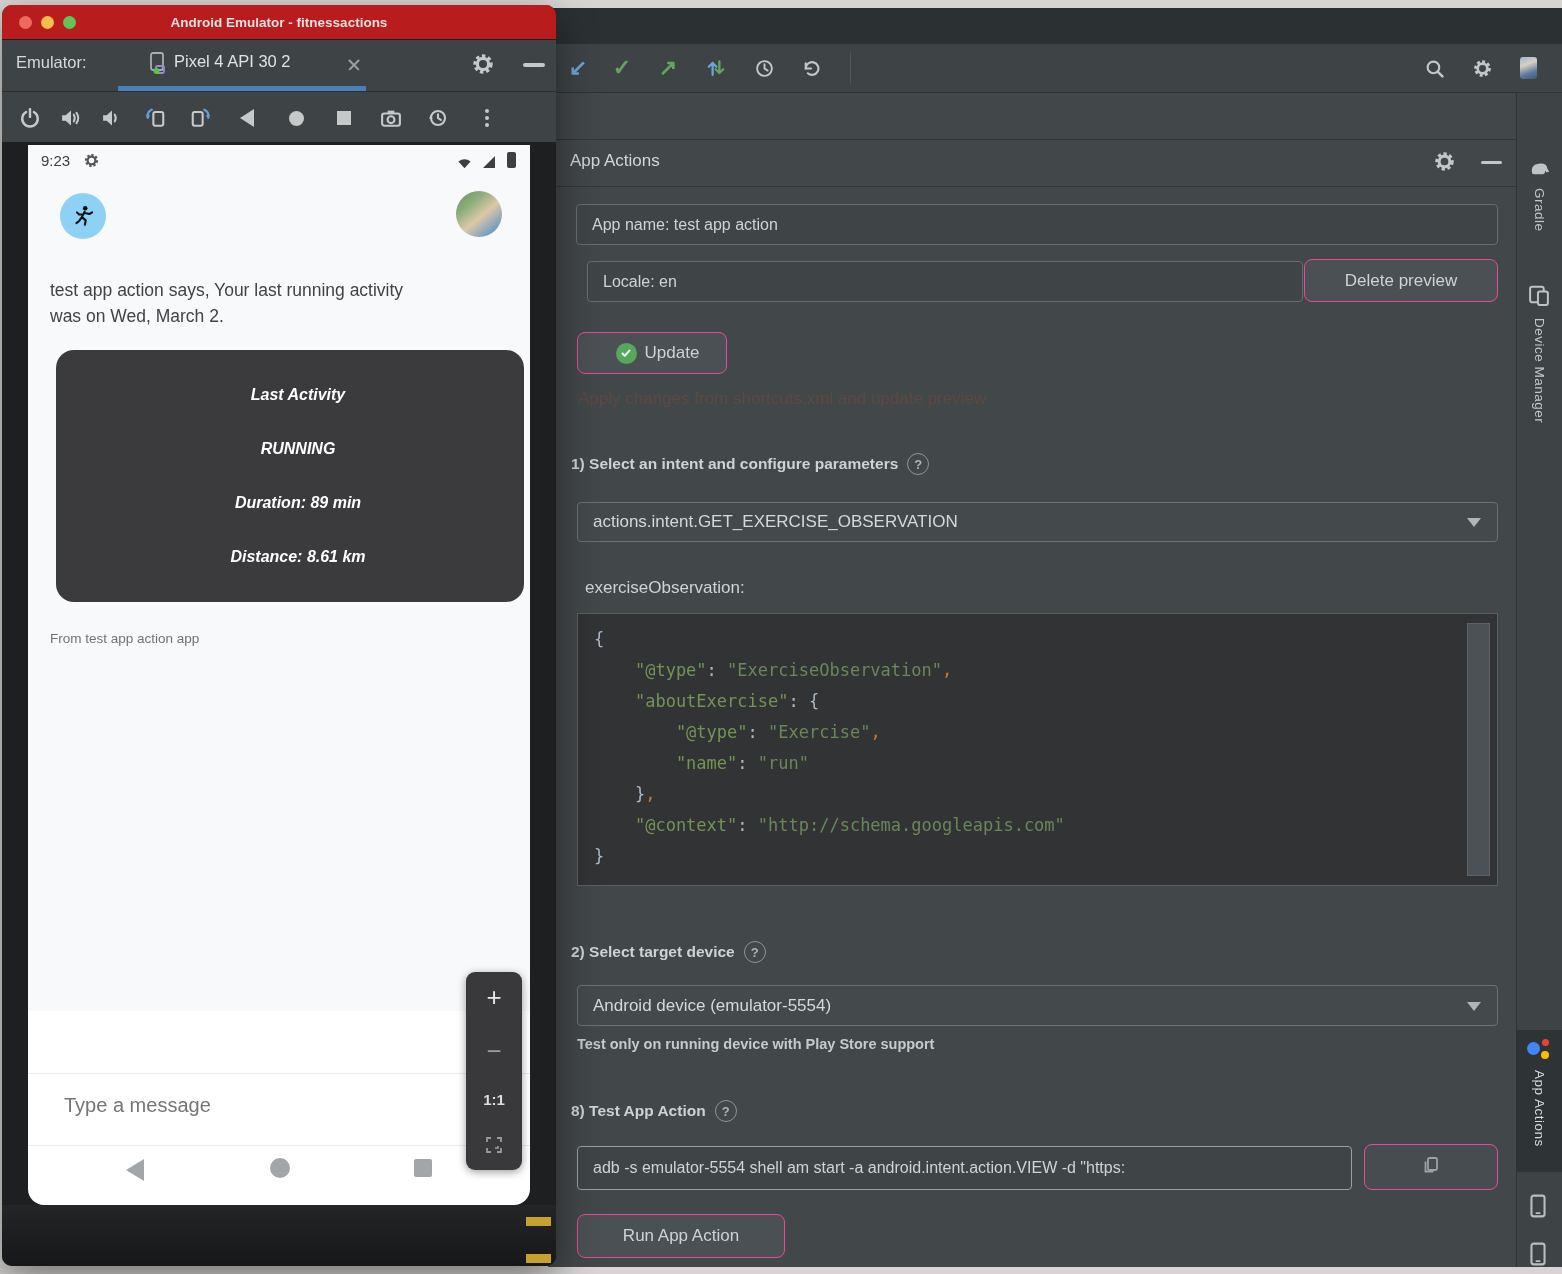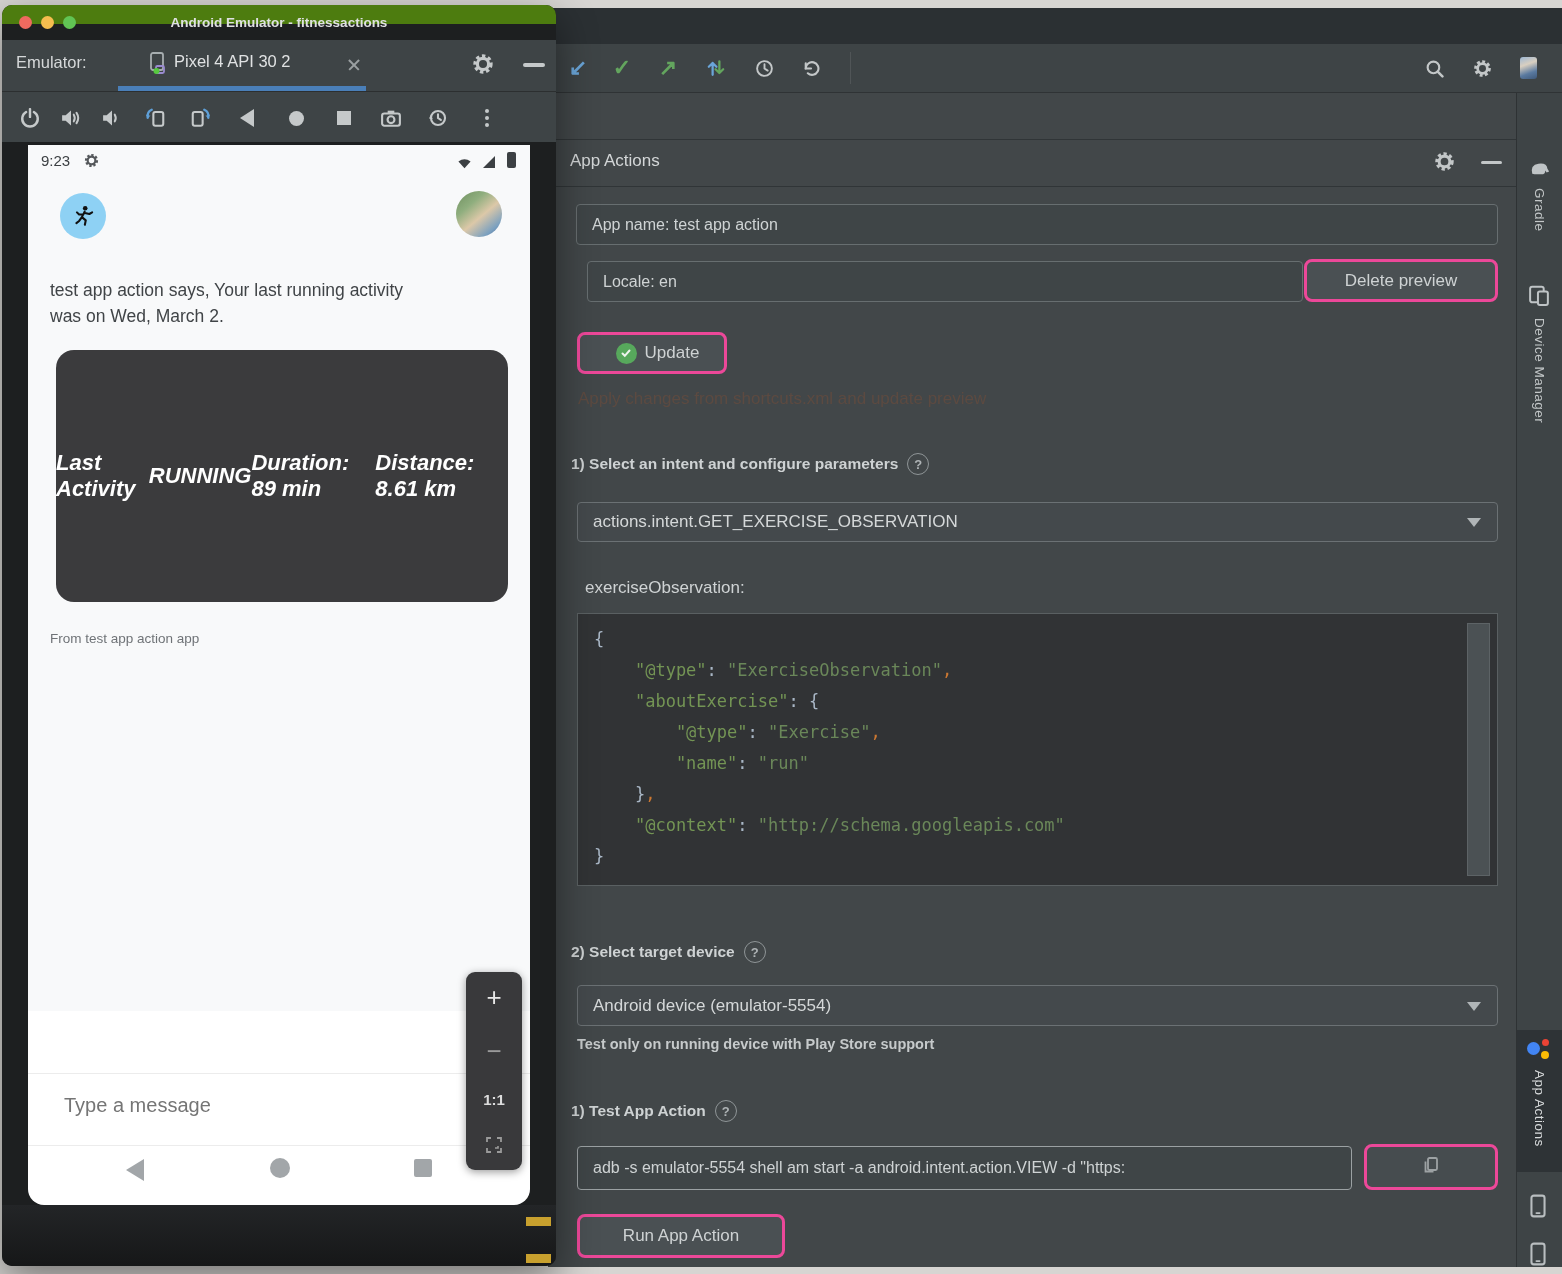--- a/index.html
+++ b/index.html
@@ -11,36 +11,36 @@
   .as-main{left:548px;top:93px;width:968px;height:1174px;background:#424749;}
   .as-strip{left:1516px;top:93px;width:46px;height:1174px;background:#3e4446;border-left:1px solid #2e3234;box-sizing:border-box;}
   .tb-ico{position:absolute;top:12px;width:24px;height:24px;display:flex;align-items:center;justify-content:center;}
   .tb-sep{position:absolute;left:302px;top:8px;width:1px;height:32px;background:#50555
 7;background:#505557;}
   .hline{position:absolute;height:1px;background:#30353
 7;background:#303537;}
   .panel-title{font-size:17px;color:#d3d6d7;}
   .fld{position:absolute;background:#3f4547;border:1px solid #676e70;border-radius:4px;box-sizing:border-box;color:#cfd3d4;font-size:17px;display:flex;align-items:center;padding:0 15px;}
   .fld input{background:transparent;border:none;outline:none;color:#cfd3d4;font-size:16px;width:100%;font-family:"Liberation Sans",sans-serif;padding:0;}
-  .btn{position:absolute;background:#4a5053;border:3px solid #ec4899;border-radius:8px;box-sizing:border-box;color:#ced2d3;font-size:17px;display:flex;align-items:center;justify-content:center;gap:8px;}
+  .btn{position:absolute;background:#4a5053;border:1px solid #ec4899;border-radius:8px;box-sizing:border-box;color:#ced2d3;font-size:17px;display:flex;align-items:center;justify-content:center;gap:8px;}
   .dd{position:absolute;background:#44494c;border:1px solid #6b7174;border-radius:4px;box-sizing:border-box;color:#d5d8d9;font-size:17px;display:flex;align-items:center;padding:0 15px;}
   .dd .arr{position:absolute;right:16px;top:50%;margin-top:-4px;width:0;height:0;border-left:7px solid transparent;border-right:7px solid transparent;border-top:9px solid #b0b5b7;}
   .steplbl{position:absolute;color:#ced2d3;font-size:15.5px;font-weight:bold;display:flex;align-items:center;gap:9px;}
   .helpc{width:22px;height:22px;border:1.5px solid #8f9597;border-radius:50%;box-sizing:border-box;color:#aeb3b5;font-size:13px;font-weight:bold;display:flex;align-items:center;justify-content:center;}
   .codebox{left:577px;top:613px;width:921px;height:273px;background:#313335;border:1px solid #5a6062;box-sizing:border-box;font-family:"DejaVu Sans Mono",monospace;font-size:17px;color:#a9b7c6;padding:10px 16px;}
   .cl{white-space:pre;line-height:31px;}
   .ind1{padding-left:4ch;} .ind2{padding-left:8ch;}
   .key{color:#739454;} .val{color:#6a8759;} .pun{color:#a9b7c6;} .com{color:#cc7832;}
   .scrollthumb{position:absolute;right:7px;top:9px;width:23px;height:253px;background:#4b5154;border:1px solid #5d6366;box-sizing:border-box;}
   .capt{position:absolute;color:#c6cacb;font-size:14.5px;font-weight:bold;}
   .vtab{position:absolute;left:0;width:46px;display:flex;flex-direction:column;align-items:center;gap:8px;color:#c3c7c8;}
   .vtxt{writing-mode:vertical-rl;font-size:13.5px;letter-spacing:.5px;}
   
   .emu{left:2px;top:5px;width:554px;height:1261px;background:#1d1f20;border-radius:10px;box-shadow:0 14px 40px rgba(0,0,0,.45);}
-  .emu-titlebar{left:0;top:0;width:100%;height:19px;background:#4d7c0f;border-radius:10px 10px 0 0;}
+  .emu-titlebar{left:0;top:0;width:100%;height:34px;background:#b91c1c;border-radius:10px 10px 0 0;}
   .tl{position:absolute;top:11px;width:13px;height:13px;border-radius:50%;}
   .emu-title{width:100%;text-align:center;line-height:35px;color:#dfe1e2;font-size:13.5px;font-weight:bold;}
   .emu-tabrow{left:0;top:35px;width:100%;height:51px;background:#3e4446;}
   .emu-toolrow{left:0;top:86px;width:100%;height:51px;background:#3e4446;border-top:1px solid #2c2f30;box-sizing:border-box;display:flex;align-items:center;}
   .eico{position:absolute;top:13px;width:26px;height:26px;display:flex;align-items:center;justify-content:center;color:#c5c9ca;}
   .screen{left:26px;top:140px;width:502px;height:1060px;background:#ffffff;border-radius:0 0 16px 16px;overflow:hidden;}
   .convo-band{left:0;top:0;width:100%;height:866px;background:#f8f9fa;}
   .dash{position:absolute;width:25px;height:9px;background:#c8a02e;}
   .navtri{width:0;height:0;border-top:11px solid transparent;border-bottom:11px solid transparent;border-right:18px solid #a2a6a9;}
   .zoomer{left:438px;top:827px;width:56px;height:198px;background:#39393b;border-radius:9px;box-shadow:0 2px 8px rgba(0,0,0,.4);display:flex;flex-direction:column;align-items:center;justify-content:space-between;padding:12px 0;box-sizing:border-box;}
@@ -240,21 +240,21 @@
     <span>2) Select target device</span>
     <span class="helpc">?</span>
   </div>
   <div class="dd" style="left:577px;top:985px;width:921px;height:41px;">
     <span>Android device (emulator-5554)</span>
     <span class="arr"></span>
   </div>
   <div class="capt" style="left:577px;top:1036px;">Test only on running device with Play Store support</div>
 
   <div class="steplbl" style="left:571px;top:1100px;">
-    <span>1) Test App Action</span>
+    <span>8) Test App Action</span>
     <span class="helpc">?</span>
   </div>
   <div class="fld" style="left:577px;top:1146px;width:775px;height:44px;border-color:#9ba1a3;">
     <input readonly="" value="adb -s emulator-5554 shell am start -a android.intent.action.VIEW -d &quot;https:" style="">
   </div>
   <button class="btn" style="left:1364px;top:1144px;width:134px;height:46px;background:#464c4f;">
     <span style="color:#9da2a4;">
       <svg width="18" height="18" viewBox="0 0 18 18">
           <use href="#sym-copy"></use>
         </svg>
@@ -407,21 +407,21 @@
             <use href="#sym-run-person"></use>
           </svg>
       </span>
       <span class="abs" style="right:28px;top:46px;width:46px;height:46px;border-radius:50%;background:linear-gradient(140deg,#6f8f5f 0%,#8fae7e 30%,#dcc8a8 55%,#7aa0c0 82%,#47618a 100%);"></span>
 
       <div class="abs" style="left:22px;top:132px;width:410px;font-size:17.5px;line-height:1.5;color:#404447;">
         <div>test app action says, Your last running activity</div>
         <div>was on Wed, March 2.</div>
       </div>
 
-      <div class="abs" style="left:28px;top:205px;width:452px;height:252px;background:#3b3b3d;border-radius:18px;display:flex;align-items:center;justify-content:space-evenly;color:#fff;font-size:22px;font-weight:bold;font-style:italic;">
+      <div class="abs" style="left:28px;top:205px;width:452px;height:252px;background:#3b3b3d;border-radius:18px;display:flex;flex-direction:column;align-items:center;justify-content:space-evenly;color:#fff;font-size:16px;font-weight:bold;font-style:italic;padding-left:16px;">
         <span>Last Activity</span>
         <span>RUNNING</span>
         <span>Duration: 89 min</span>
         <span>Distance: 8.61 km</span>
       </div>
       <div class="abs" style="left:22px;top:486px;font-size:13.5px;color:#6f7377;">From test app action app</div>
 
       <div class="abs" style="left:0;top:928px;width:100%;height:1px;background:#ececec;"></div>
       <input class="abs" style="left: 34px; top: 948px; width: 320px; border: none; outline: none; background: transparent; font-size: 20px; color: rgb(128, 134, 139); font-family: &quot;Liberation Sans&quot;, sans-serif;" placeholder="Type a message">
       <div class="abs" style="left:0;top:1000px;width:100%;height:1px;background:#ececec;"></div>

